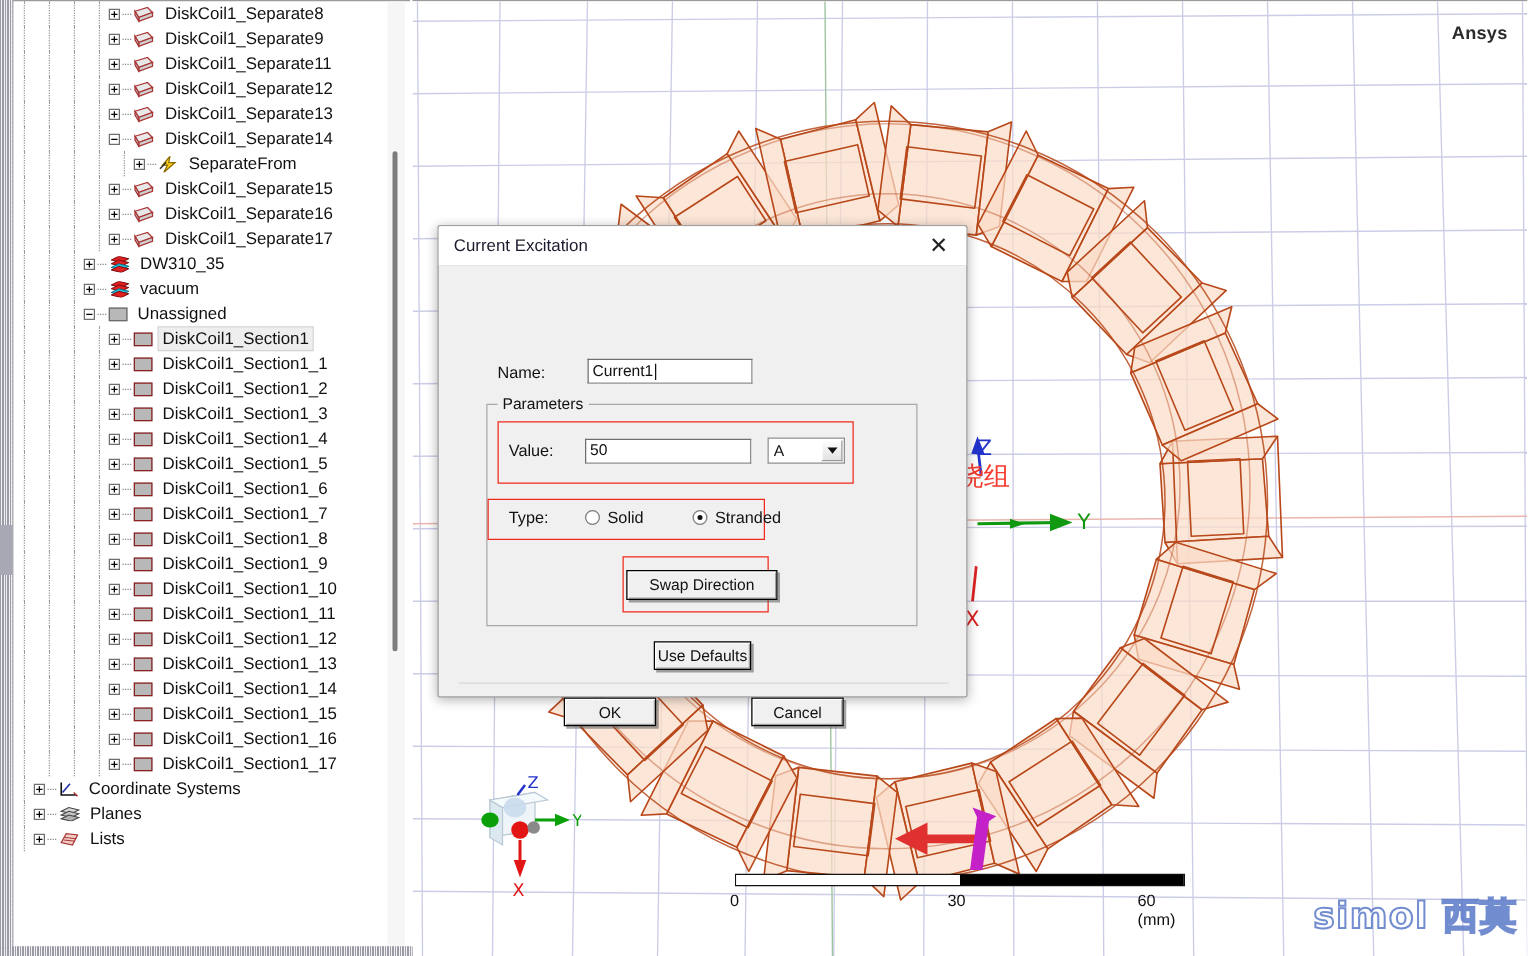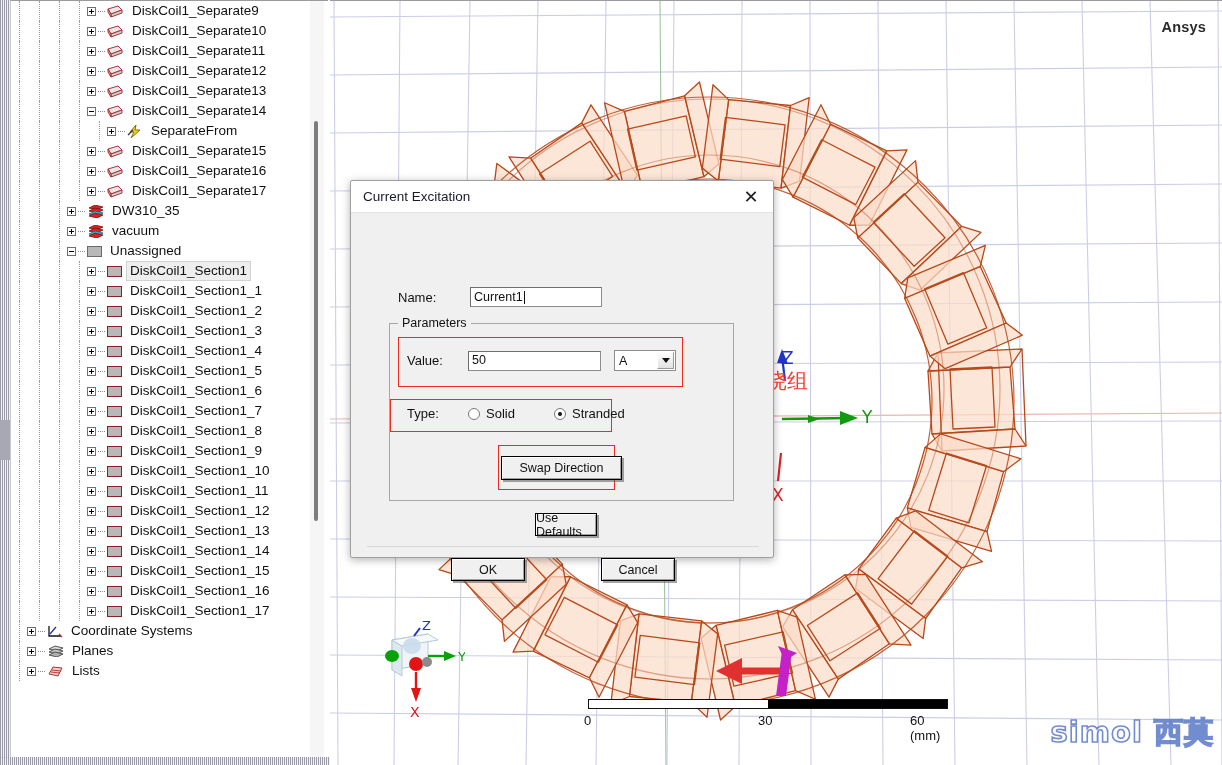--- a/index.html
+++ b/index.html
@@ -278,21 +278,21 @@
     background: #f0f0f0;
     border: 1px solid #000;
     box-shadow: inset 1px 1px 0 #ffffff, inset -1px -1px 0 #a0a0a0,
                 2px 2px 0 rgba(90,90,90,.55);
     font-size: 12.5px; color: #111;
     display: flex; align-items: center; justify-content: center;
     font-family: "Liberation Sans", sans-serif;
     cursor: default;
   }
   #btn-swap { position:absolute; left:150px; top:243px; width:121px; height:24px; }
-  #btn-defaults { position:absolute; left:172px; top:300px; width:62px; height:23px;margin-left:12px; }
+  #btn-defaults { position:absolute; left:172px; top:300px; width:78px; height:23px; }
   #dlg-sep { position:absolute; left:16px; top:333px; width:392px; height:1px; background:#d8d8d8; }
   #btn-ok { position:absolute; left:100px; top:345px; width:74px; height:23px; }
   #btn-cancel { position:absolute; left:250px; top:345px; width:74px; height:23px; }
 </style>
 </head>
 <body>
 
 <div id="app">
 
   <div id="viewport">
@@ -541,39 +541,39 @@
           </span>
           <span class="expander plus"></span>
           <span class="dots"></span>
           <span class="ico ico-solid">
             <svg width="17" height="13" viewBox="0 0 17 13">
               <path d="M4,9 L1,4 L11,1 L15,5 Z" fill="#e8e8e8" stroke="#a33" stroke-width="1"></path>
               <path d="M4,9 L4,12 L15,8 L15,5 Z" fill="#cfcfcf" stroke="#a33" stroke-width="1"></path>
               <path d="M1,4 L1,7 L4,12 L4,9 Z" fill="#bdbdbd" stroke="#a33" stroke-width="1"></path>
             </svg>
           </span>
-          <span class="lbl">DiskCoil1_Separate9</span>
+          <span class="lbl">DiskCoil1_Separate8</span>
         </div>
         <div class="tree-row">
           <span style="flex: 0 0 auto; width: 76px; height: 20px; position: relative;">
             <span class="vline" style="left: 8px;"></span>
             <span class="vline" style="left: 28px;"></span>
             <span class="vline" style="left: 48px;"></span>
             <span class="vline" style="left: 68px;"></span>
           </span>
           <span class="expander plus"></span>
           <span class="dots"></span>
           <span class="ico ico-solid">
             <svg width="17" height="13" viewBox="0 0 17 13">
               <path d="M4,9 L1,4 L11,1 L15,5 Z" fill="#e8e8e8" stroke="#a33" stroke-width="1"></path>
               <path d="M4,9 L4,12 L15,8 L15,5 Z" fill="#cfcfcf" stroke="#a33" stroke-width="1"></path>
               <path d="M1,4 L1,7 L4,12 L4,9 Z" fill="#bdbdbd" stroke="#a33" stroke-width="1"></path>
             </svg>
           </span>
-          <span class="lbl">DiskCoil1_Separate10</span>
+          <span class="lbl">DiskCoil1_Separate9</span>
         </div>
         <div class="tree-row">
           <span style="flex: 0 0 auto; width: 76px; height: 20px; position: relative;">
             <span class="vline" style="left: 8px;"></span>
             <span class="vline" style="left: 28px;"></span>
             <span class="vline" style="left: 48px;"></span>
             <span class="vline" style="left: 68px;"></span>
           </span>
           <span class="expander plus"></span>
           <span class="dots"></span>

